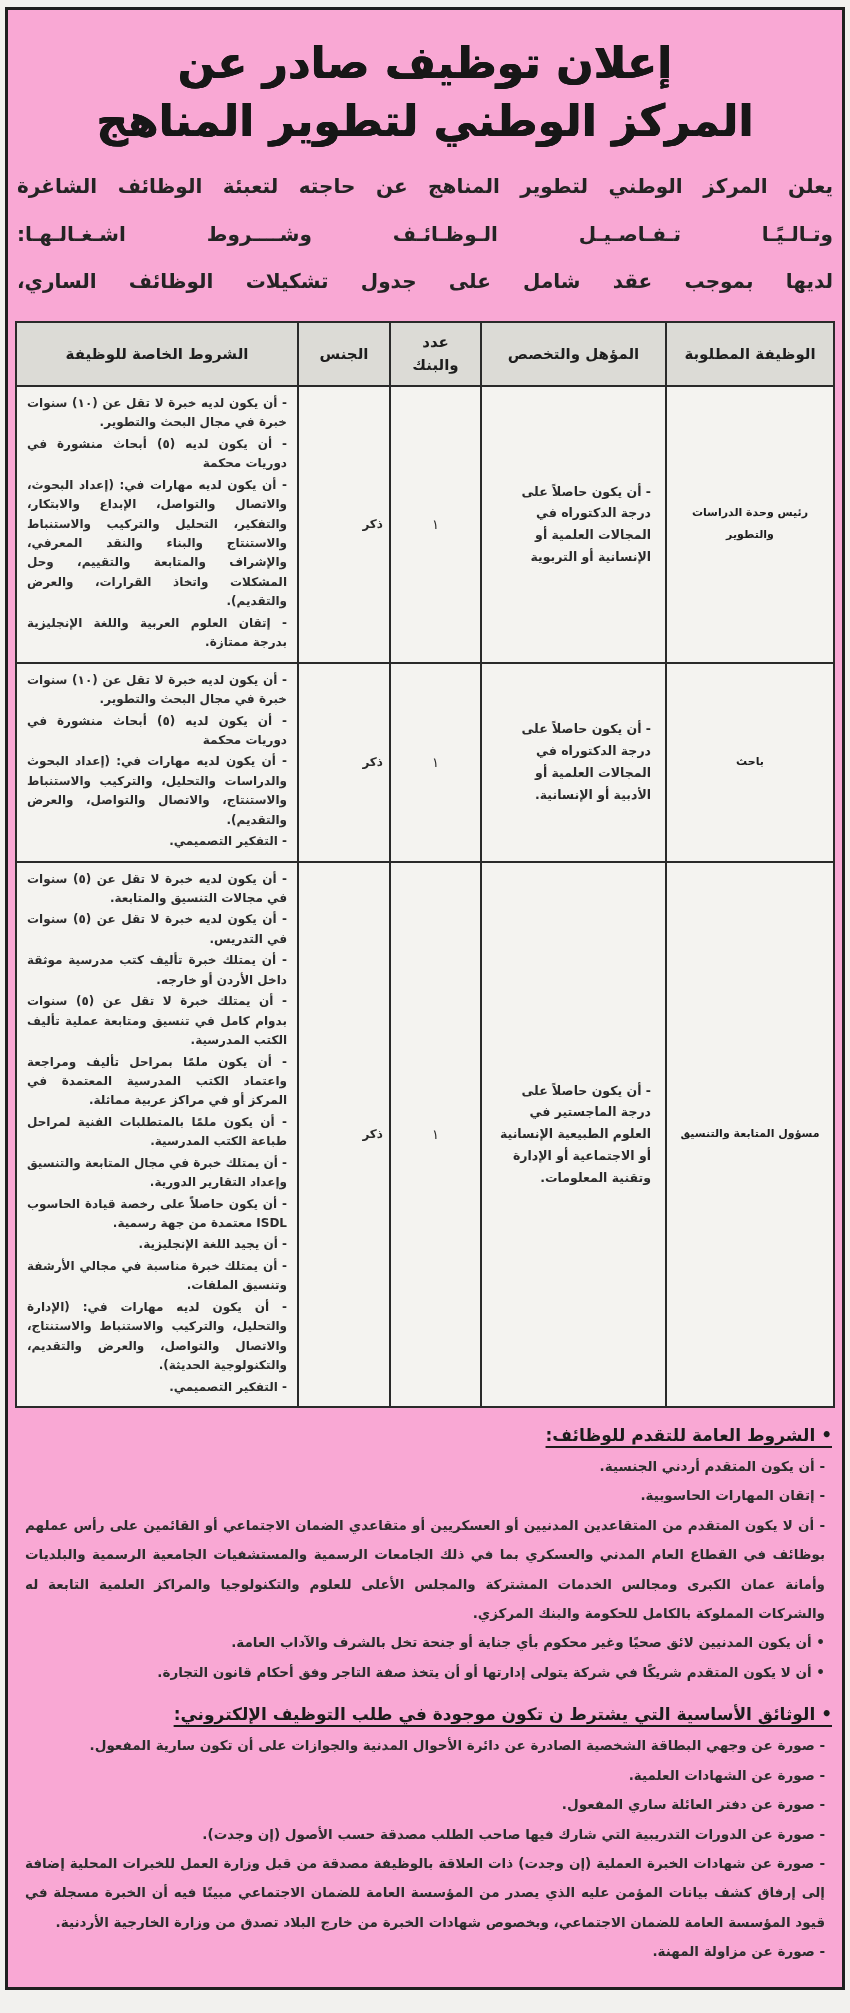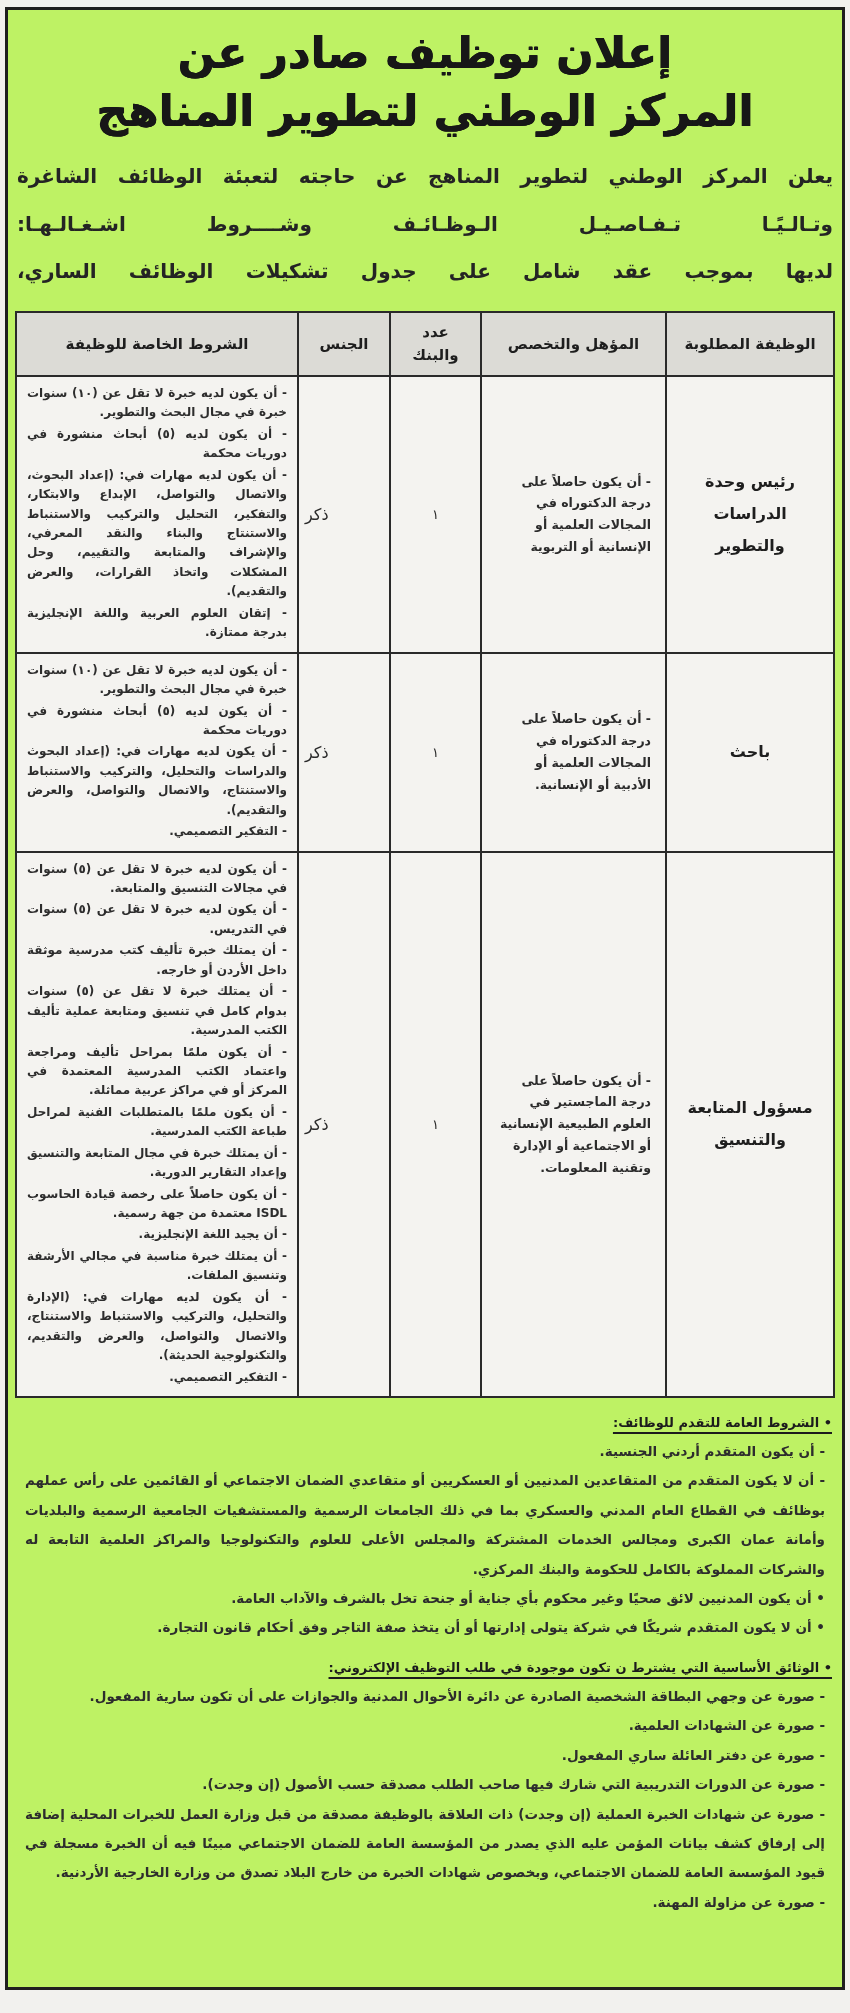--- a/index.html
+++ b/index.html
@@ -5,22 +5,22 @@
   html,body{margin:0;padding:0;}
   body{
     width:850px;height:2013px;box-sizing:border-box;
     padding:7px 5px 23px;
     background:#f2f1ee;color:#2b2b2b;
     font-family:"DejaVu Sans",sans-serif;
     direction:rtl;
   }
   .ad{
     height:100%;box-sizing:border-box;overflow:hidden;
-    border:3px solid #1f1f1f;background:#bef264;
-    padding:4px 7px;
+    border:3px solid #1f1f1f;background:#f9a8d4;
+    padding:14px 7px;
   }
   
   .title{margin:10px 0 0;text-align:center;color:#171717;}
   .title-line{
     font-size:44px;font-weight:bold;line-height:1.32;
     letter-spacing:-1px;
     text-shadow:0.4px 0 0 #171717,-0.4px 0 0 #171717;
   }
   
   .intro{margin:13px 2px 0;font-weight:bold;color:#242424;}
@@ -32,32 +32,32 @@
   table{
     width:100%;border-collapse:collapse;margin-top:15px;
     border:2px solid #2a2a2a;background:#f4f3f0;
   }
   th,td{border:2px solid #2a2a2a;padding:4px 6px;}
   th{
     background:#dcdbd6;font-size:15px;font-weight:bold;
     text-align:center;height:54px;color:#1e1e1e;line-height:1.5;
     padding:4px 16px;
   }
-  td.job{width:146px;font-size:16px;font-weight:bold;text-align:center;vertical-align:middle;line-height:2.0;color:#1e1e1e;padding:4px 10px;}
+  td.job{width:146px;font-size:11px;font-weight:bold;text-align:center;vertical-align:middle;line-height:2.0;color:#1e1e1e;padding:4px 10px;}
   td.qual{width:155px;font-size:12.5px;font-weight:700;text-align:right;vertical-align:middle;line-height:1.75;padding:6px 14px;}
   td.count{width:77px;font-size:13px;text-align:center;vertical-align:middle;}
-  td.gender{width:78px;font-size:16px;font-weight:400;text-align:left;vertical-align:middle;}
+  td.gender{width:78px;font-size:12px;font-weight:700;text-align:right;vertical-align:middle;}
   td.conds{font-size:12px;vertical-align:top;padding:7px 10px;}
   .cond-item{font-weight:700;line-height:1.62;text-align:justify;margin-bottom:2px;color:#2d2d2d;}
   tr.r1 td{height:186px;}
   tr.r2 td{height:150px;}
   tr.r3 td{height:444px;}
   
   .sec-h{
-    margin:17px 3px 7px;font-size:13px;font-weight:bold;color:#1c1c1c;
+    margin:17px 3px 7px;font-size:17px;font-weight:bold;color:#1c1c1c;
     text-decoration:underline;text-underline-offset:5px;text-decoration-thickness:1.5px;
   }
   .sec-item{
     font-size:13.5px;font-weight:700;line-height:2.18;color:#2d2d2d;
     text-align:justify;margin:0 10px;
   }
 </style>
 </head>
 <body>
 
@@ -129,20 +129,21 @@
             <div class="cond-item">- التفكير التصميمي.</div>
           </td>
       </tr>
     </tbody>
   </table>
 
   <section>
     <h2 class="sec-h">• الشروط العامة للتقدم للوظائف:</h2>
     <div>
         <div class="sec-item">- أن يكون المتقدم أردني الجنسية.</div>
+        <div class="sec-item">- إتقان المهارات الحاسوبية.</div>
         <div class="sec-item">- أن لا يكون المتقدم من المتقاعدين المدنيين أو العسكريين أو متقاعدي الضمان الاجتماعي أو القائمين على رأس عملهم بوظائف في القطاع العام المدني والعسكري بما في ذلك الجامعات الرسمية والمستشفيات الجامعية الرسمية والبلديات وأمانة عمان الكبرى ومجالس الخدمات المشتركة والمجلس الأعلى للعلوم والتكنولوجيا والمراكز العلمية التابعة له والشركات المملوكة بالكامل للحكومة والبنك المركزي.</div>
         <div class="sec-item">• أن يكون المدنيين لائق صحيًا وغير محكوم بأي جناية أو جنحة تخل بالشرف والآداب العامة.</div>
         <div class="sec-item">• أن لا يكون المتقدم شريكًا في شركة يتولى إدارتها أو أن يتخذ صفة التاجر وفق أحكام قانون التجارة.</div>
       </div>
   </section>
 
   <section>
     <h2 class="sec-h">• الوثائق الأساسية التي يشترط ن تكون موجودة في طلب التوظيف الإلكتروني:</h2>
     <div>
         <div class="sec-item">- صورة عن وجهي البطاقة الشخصية الصادرة عن دائرة الأحوال المدنية والجوازات على أن تكون سارية المفعول.</div>

